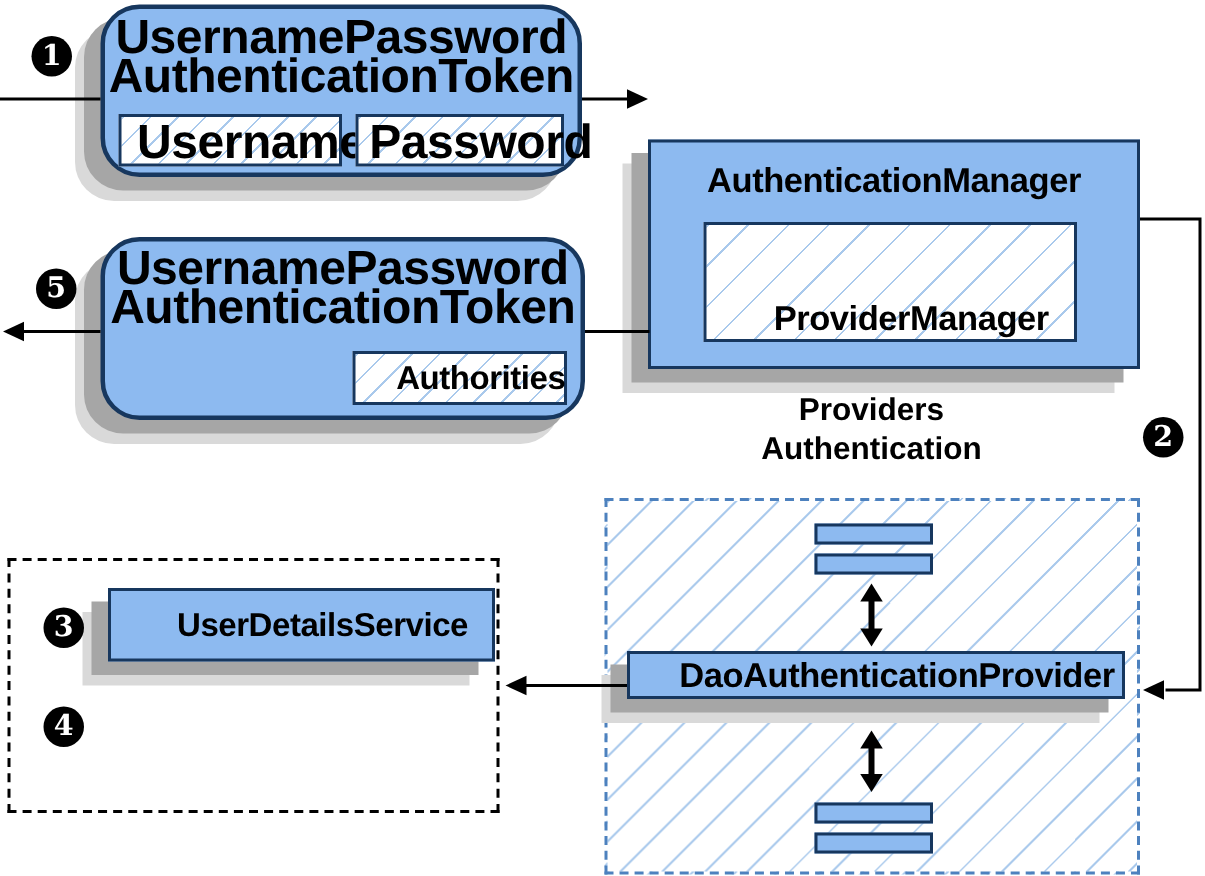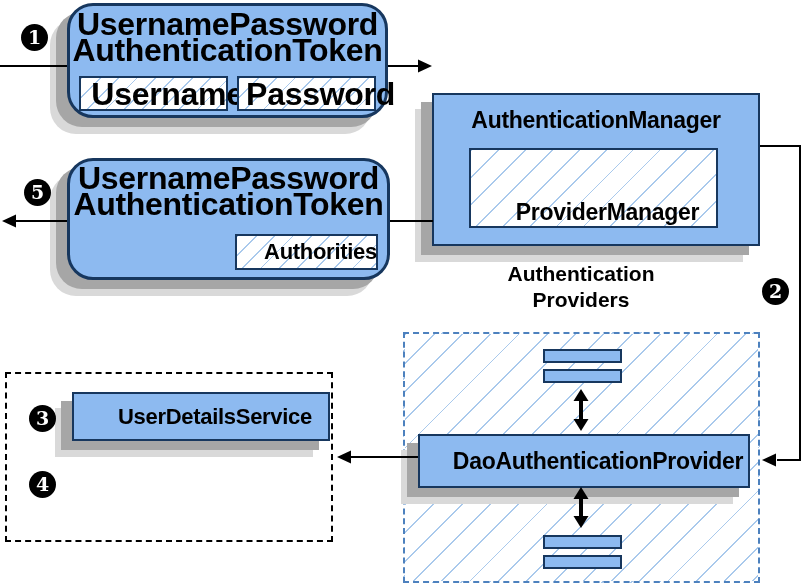--- a/index.html
+++ b/index.html
@@ -89,30 +89,30 @@
     <div class="box-title" style="top:4px;">
       <div>UsernamePassword</div>
       <div>AuthenticationToken</div>
     </div>
     <div class="hatch flexc" style="left:165px;top:73px;width:143px;height:36px;">
       <span class="label-sm">Authorities</span>
     </div>
   </div>
 
   <div class="heading" style="left:446px;top:261px;width:270px;">
+    <div>Providers</div>
     <div>Authentication</div>
-    <div>Providers</div>
   </div>
 
   <div class="bar" style="left:543px;top:349px;"></div>
   <div class="bar" style="left:543px;top:369px;"></div>
   <div class="bar" style="left:543px;top:535px;"></div>
   <div class="bar" style="left:543px;top:555px;"></div>
 
-  <div class="node shadow flexc" style="left:418px;top:434px;width:332px;height:54px;">
+  <div class="node shadow flexc" style="left:418px;top:434px;width:332px;height:32px;">
     <span class="label-md">DaoAuthenticationProvider</span>
   </div>
 
   <div class="node shadow flexc" style="left:72px;top:392px;width:258px;height:49px;">
     <span class="label-sm">UserDetailsService</span>
   </div>
 
   <div class="badge" style="left:21px;top:24px;">1</div>
   <div class="badge" style="left:762px;top:278px;">2</div>
   <div class="badge" style="left:29px;top:405px;">3</div>

